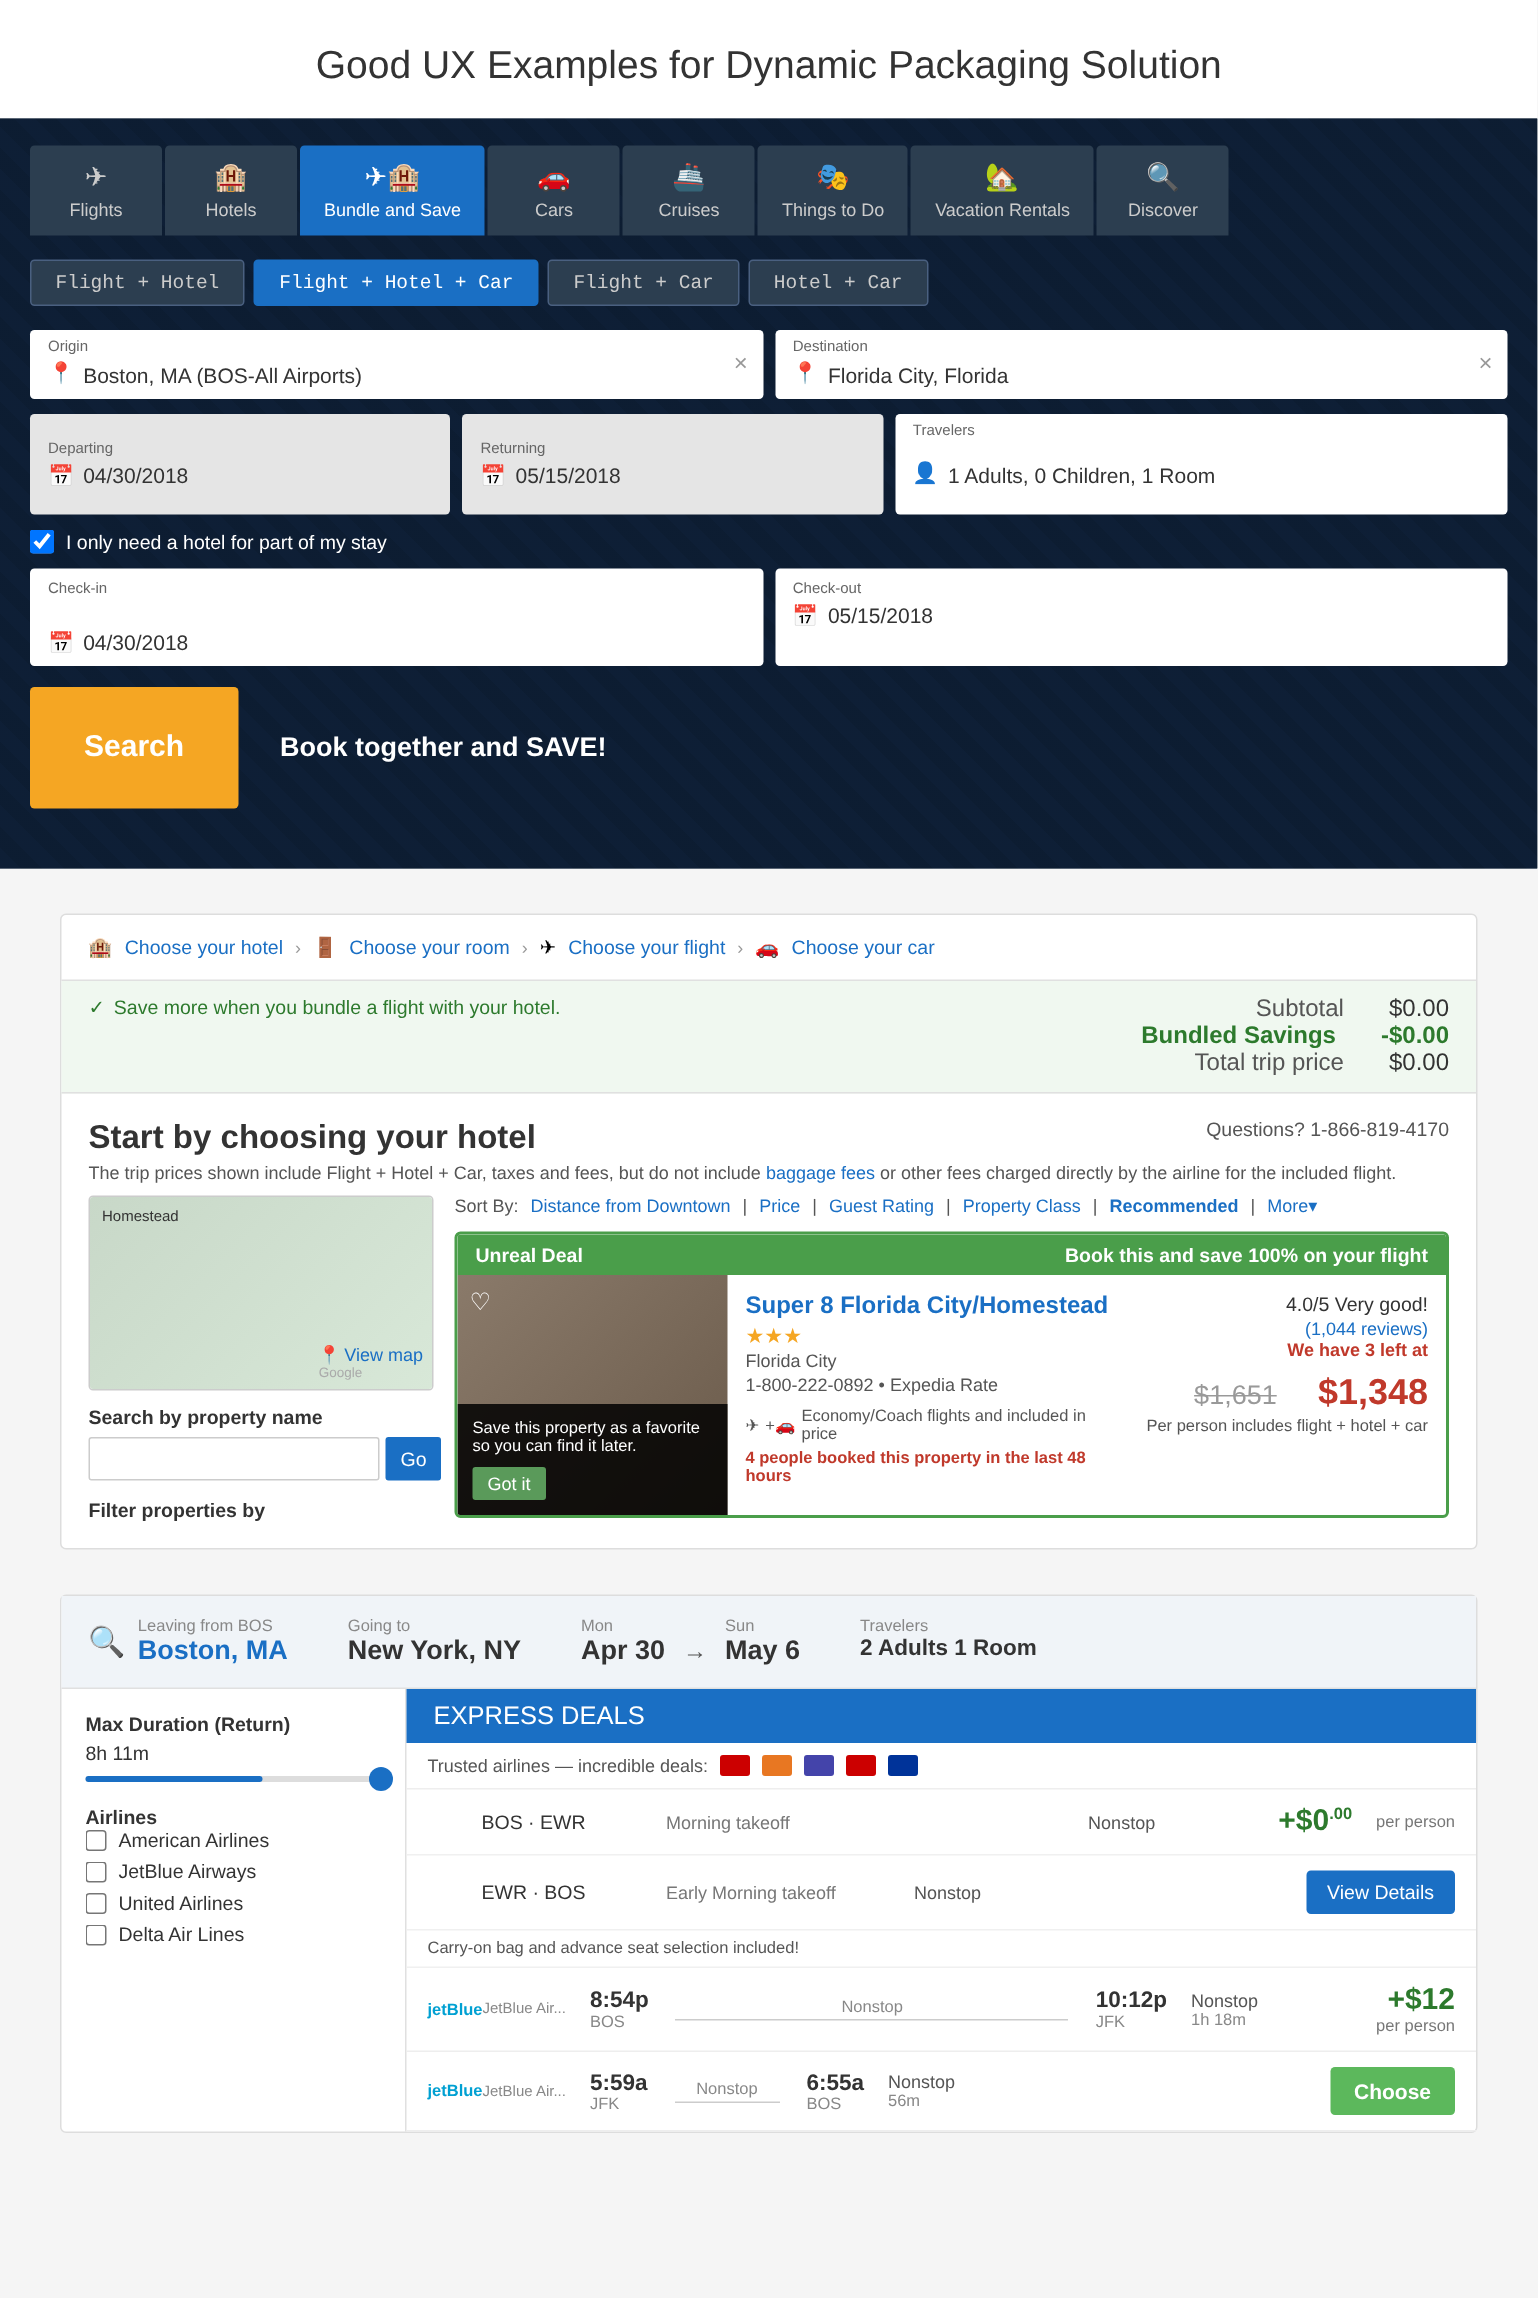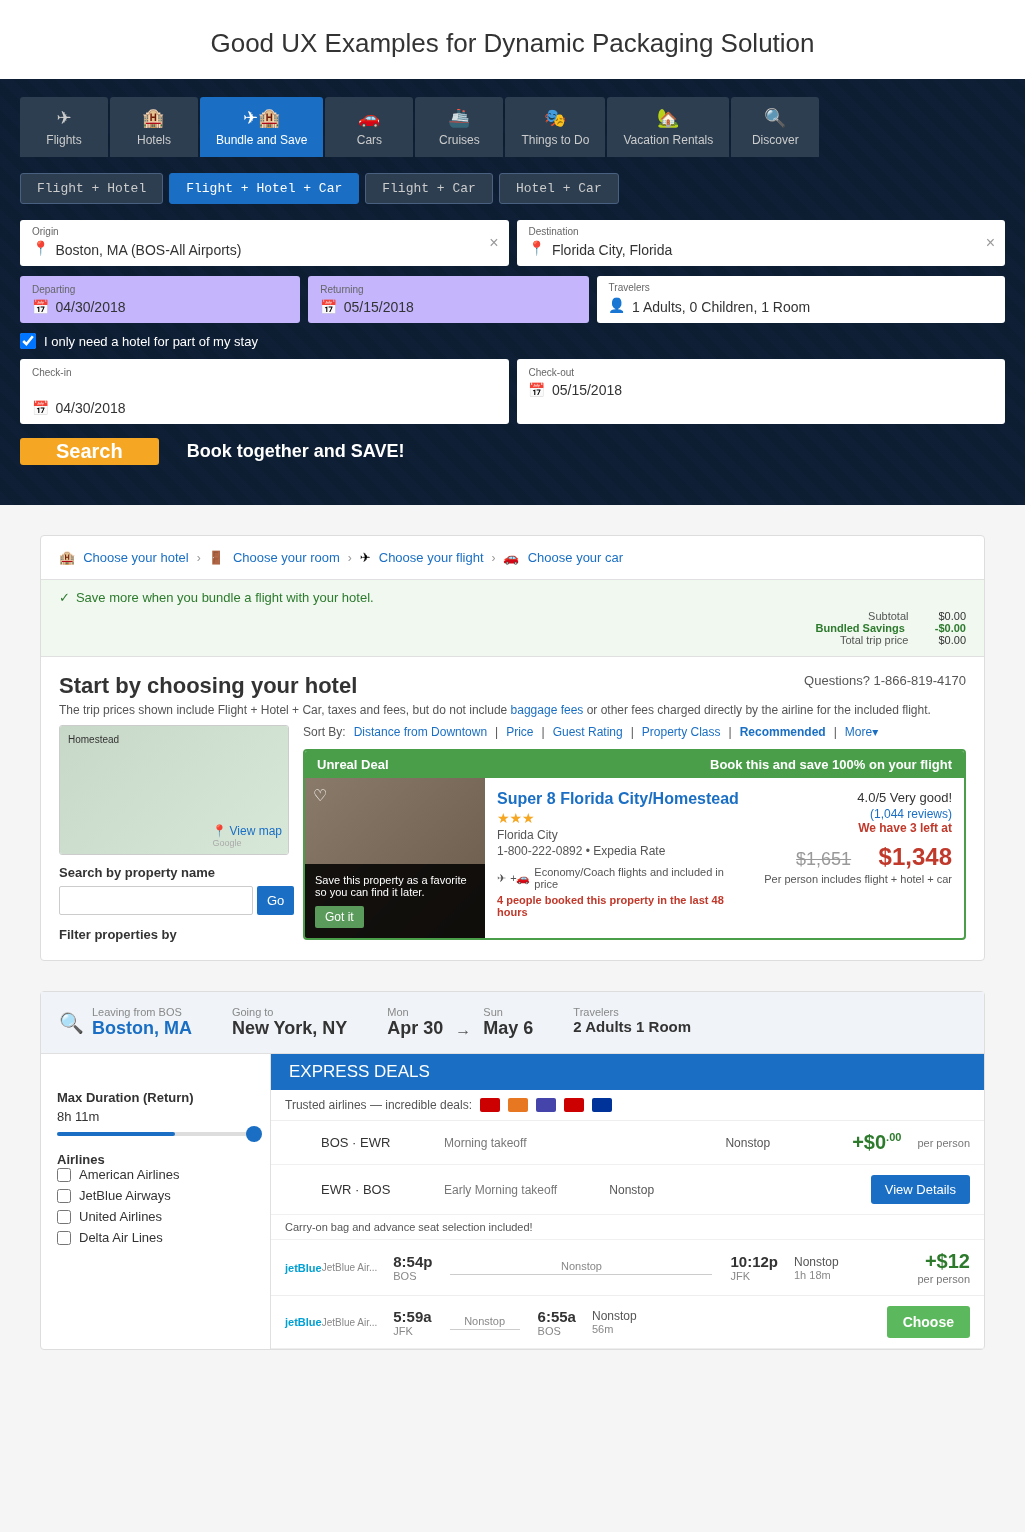--- a/index.html
+++ b/index.html
@@ -24,36 +24,36 @@
     .sub-tab.active { background: #1a6fc4; color: #fff; border-color: #1a6fc4; }
 
     
     .form-section { position: relative; z-index: 1; }
     .form-row { display: flex; gap: 8px; margin-bottom: 10px; }
     .input-wrap { background: #fff; border-radius: 3px; padding: 8px 12px; display: flex; align-items: center; flex: 1; position: relative; }
     .input-wrap .label { font-size: 10px; color: #666; position: absolute; top: 6px; left: 12px; }
     .input-wrap input { border: none; outline: none; font-size: 14px; color: #333; width: 100%; padding-top: 14px; background: transparent; }
     .input-wrap .icon { color: #888; margin-right: 6px; font-size: 14px; flex-shrink: 0; margin-top: 10px; }
     .input-wrap .clear { position: absolute; right: 10px; top: 50%; transform: translateY(-50%); color: #999; cursor: pointer; font-size: 16px; }
-    .input-wrap-date { background: #c4b5fd; border-radius: 3px; padding: 8px 12px; display: flex; align-items: flex-start; flex-direction: column; flex: 1; }
+    .input-wrap-date { background: #e5e5e5; border-radius: 3px; padding: 18px 12px; display: flex; align-items: flex-start; flex-direction: column; flex: 1; }
     .input-wrap-date .label { font-size: 10px; color: #666; }
     .input-wrap-date .date-val { font-size: 14px; color: #333; display: flex; align-items: center; gap: 6px; margin-top: 4px; }
     .checkbox-row { display: flex; align-items: center; gap: 8px; color: #fff; font-size: 13px; margin-bottom: 10px; }
     .checkbox-row input[type=checkbox] { width: 16px; height: 16px; }
-    .search-btn { background: #f5a623; color: #fff; border: none; border-radius: 3px; padding: 2px 36px; font-size: 20px; font-weight: bold; cursor: pointer; }
+    .search-btn { background: #f5a623; color: #fff; border: none; border-radius: 3px; padding: 29px 36px; font-size: 20px; font-weight: bold; cursor: pointer; }
     .book-text { color: #fff; font-size: 18px; font-weight: bold; margin-left: 20px; }
 
     
     .booking-section { background: #fff; margin: 30px 20px 0; border: 1px solid #ddd; border-radius: 4px; padding: 0; }
     .breadcrumb-bar { display: flex; align-items: center; padding: 14px 18px; border-bottom: 1px solid #e0e0e0; gap: 8px; font-size: 13px; }
     .breadcrumb-item { display: flex; align-items: center; gap: 4px; color: #1a6fc4; cursor: pointer; }
     .breadcrumb-sep { color: #999; font-size: 12px; }
     .savings-bar { background: #f0f8f0; border-bottom: 1px solid #e0e0e0; padding: 10px 18px; display: flex; justify-content: space-between; align-items: flex-start; }
     .savings-text { display: flex; align-items: center; gap: 6px; color: #2d7a2d; font-size: 13px; }
-    .price-summary { font-size: 11px; color: #555; text-align: center; margin-top: 20px; }
+    .price-summary { font-size: 16px; color: #555; text-align: center; }
     .price-row { display: flex; gap: 30px; justify-content: flex-end; }
     .price-row .label2 { color: #555; }
     .price-row .val { color: #333; }
     .price-row .bundled { color: #2d7a2d; font-weight: bold; }
     .price-row .bundled-val { color: #2d7a2d; font-weight: bold; }
     .hotel-header { padding: 16px 18px 8px; }
     .hotel-header h2 { font-size: 22px; color: #333; margin-bottom: 4px; }
     .hotel-header p { font-size: 12px; color: #555; }
     .hotel-header p a { color: #1a6fc4; text-decoration: none; }
     .hotel-header-right { float: right; font-size: 13px; color: #555; }
@@ -95,21 +95,21 @@
     .price-note { font-size: 11px; color: #555; margin-top: 2px; }
 
     
     .flight-section { background: #fff; margin: 30px 20px 0; border: 1px solid #ddd; border-radius: 4px; }
     .flight-header { background: #f0f4f8; border-bottom: 1px solid #e0e0e0; padding: 14px 18px; display: flex; gap: 40px; align-items: flex-start; }
     .arrow-icon { color: #555; font-size: 16px; }
 
     .flight-body { display: flex; }
     .flight-sidebar { width: 230px; border-right: 1px solid #e0e0e0; padding: 16px; }
     .max-duration { margin-bottom: 16px; }
-    .max-duration .label3 { font-size: 13px; font-weight: bold; color: #333; margin-bottom: 4px; margin-top: 20px; }
+    .max-duration .label3 { font-size: 13px; font-weight: bold; color: #333; margin-bottom: 4px; }
     .max-duration .val3 { font-size: 13px; color: #333; }
     .slider-track { height: 4px; background: #ddd; border-radius: 2px; margin: 8px 0; position: relative; }
     .slider-fill { height: 100%; background: #1a6fc4; border-radius: 2px; width: 60%; }
     .slider-thumb { width: 16px; height: 16px; background: #1a6fc4; border-radius: 50%; position: absolute; right: -8px; top: -6px; }
     .airlines-filter { margin-top: 8px; }
     .airlines-filter .label3 { font-size: 13px; font-weight: bold; color: #333; margin-bottom: 0; }
     .airline-item { display: flex; align-items: center; gap: 8px; font-size: 13px; color: #333; margin-bottom: 6px; }
     .airline-item input[type=checkbox] { width: 14px; height: 14px; }
 
     .flight-results { flex: 1; padding: 0; }

